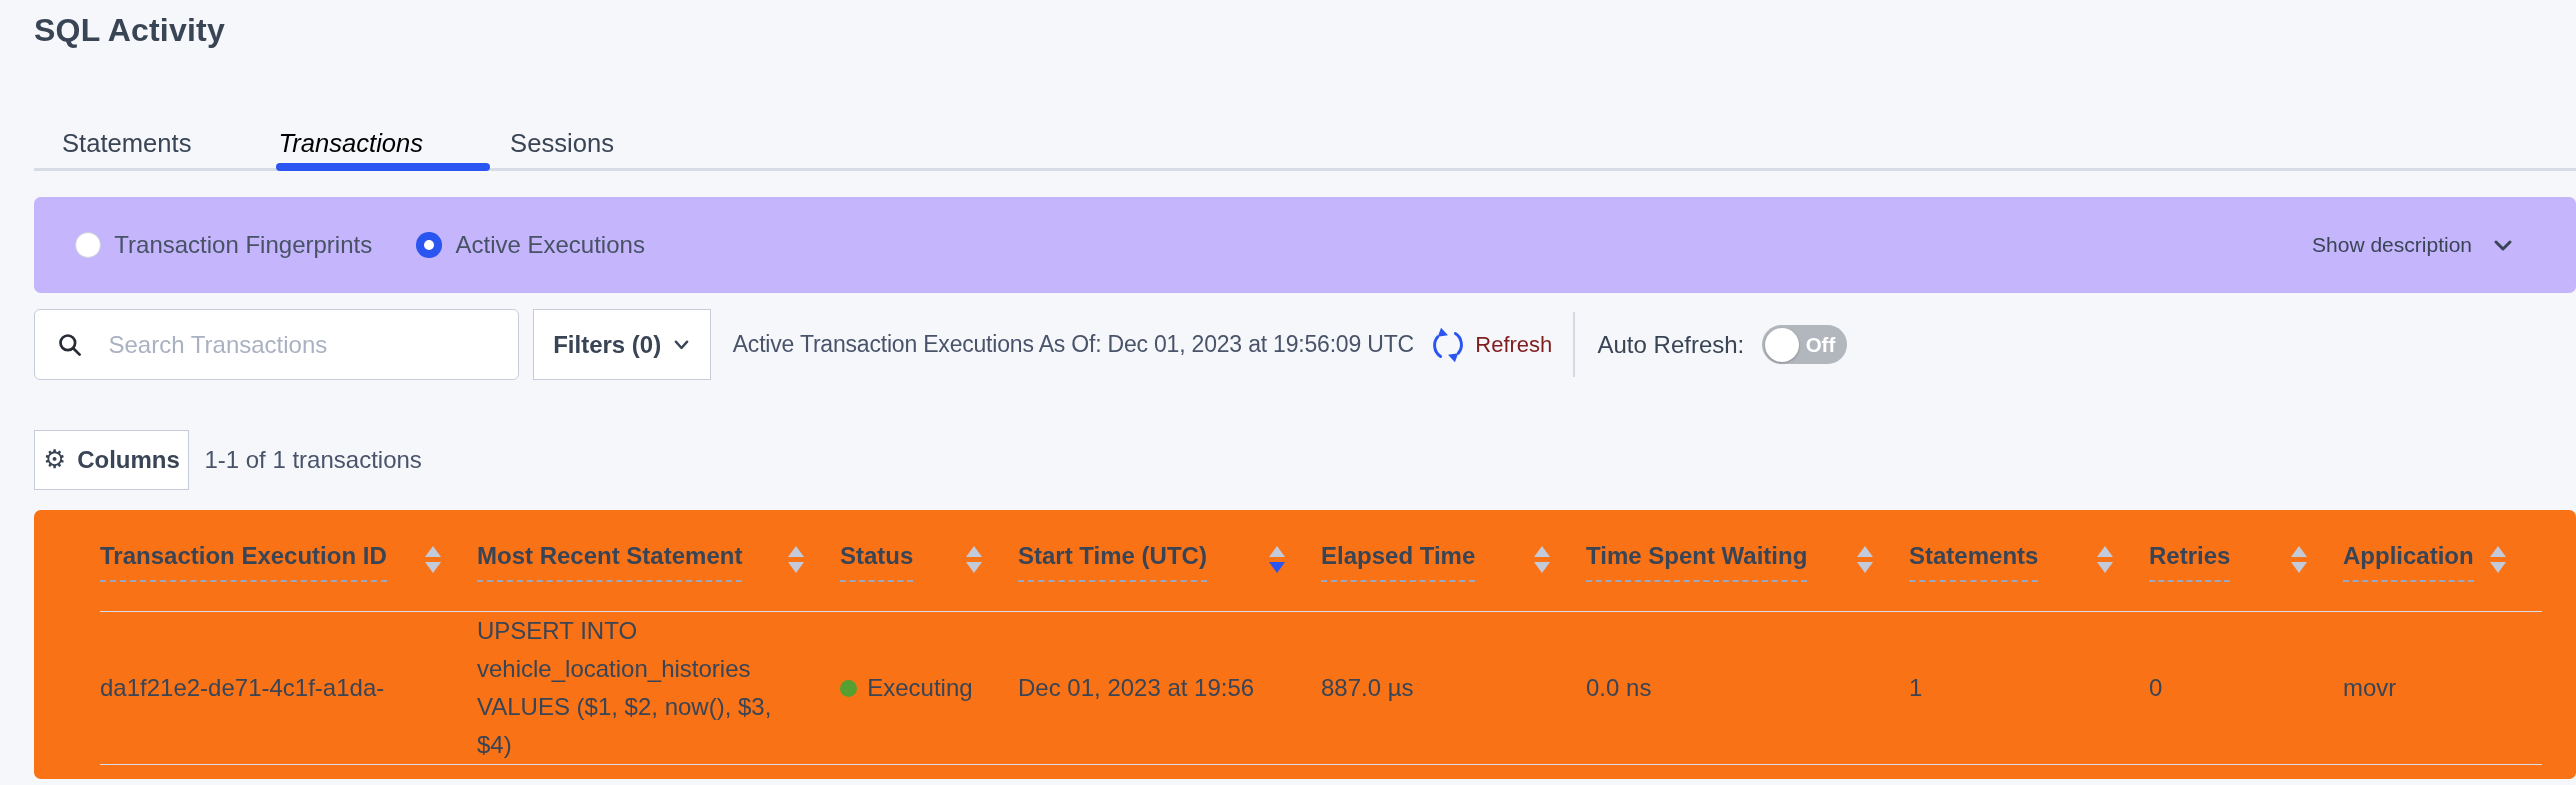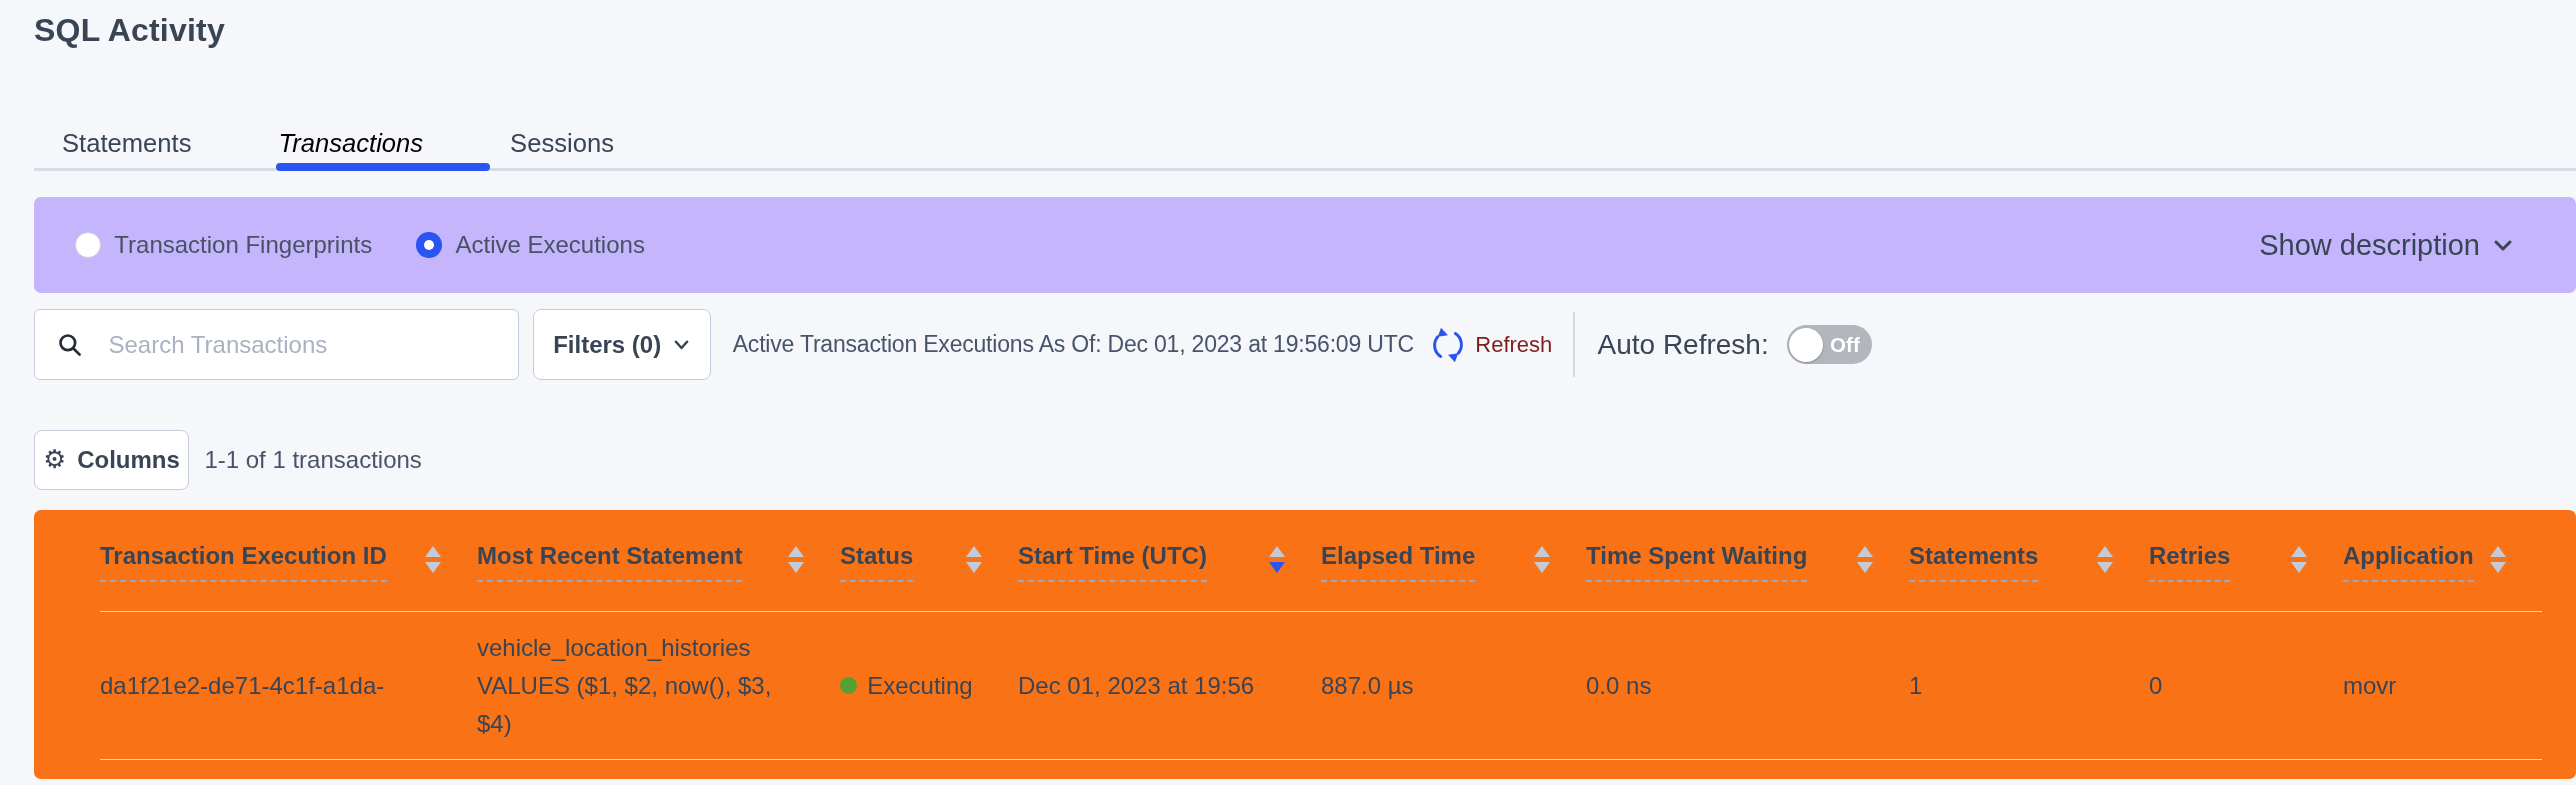--- a/index.html
+++ b/index.html
@@ -25,39 +25,39 @@
   .radio-card {
     position:absolute; left:34px; top:197px; right:0; height:96px;
     background:#c4b5fd; border-radius:6.8px;
     display:flex; align-items:center; padding:0 61px 0 41px;
   }
   .radio-option { display:flex; align-items:center; gap:13.7px; margin-right:44px; cursor:pointer; }
   .radio-option .label { font-size:24px; color:#475264; }
   .radio-circle { width:25.6px; height:25.6px; border-radius:50%; background:#fff; border:1.7px solid #c9cfdc; flex:none; }
   .radio-circle.selected { border:none; background:#2b55f0; position:relative; }
   .radio-circle.selected::after { content:""; position:absolute; inset:7.7px; border-radius:50%; background:#fff; }
-  .show-desc { margin-left:auto; display:flex; align-items:center; gap:11px; font-size:29px; color:#394455; cursor:pointer; }
+  .show-desc { margin-left:auto; display:flex; align-items:center; gap:19px; font-size:21px; color:#394455; cursor:pointer; }
   
   .controls-row { position:absolute; left:34px; top:309px; right:0; height:71px; display:flex; align-items:center; }
   .search-box {
     width:485px; height:71px; background:#fff; border:1.7px solid #c6ccd9; border-radius:6px;
     display:flex; align-items:center; padding-left:20.5px; gap:26px;
   }
   .search-box input { border:none; outline:none; flex:1; font-size:24px; color:#394455; font-family:inherit; background:transparent; min-width:0; }
   .search-box input::placeholder { color:#a9b1c2; }
   .btn {
-    background:#fff; border:1.7px solid #c6ccd9; border-radius:8px;
+    background:#fff; border:1.7px solid #c6ccd9; border-radius:0;
     display:flex; align-items:center; justify-content:center;
     font-size:24px; font-weight:700; color:#394455; font-family:inherit; cursor:pointer;
   }
   .filters-btn { margin-left:13.7px; width:178px; height:71px; gap:12px; }
   .asof { margin-left:22px; font-size:23px; color:#49536a; letter-spacing:-0.2px; }
   .refresh { margin-left:16px; display:flex; align-items:center; gap:9.4px; color:#7f1d1d; font-size:22px; cursor:pointer; }
   .vdivider { margin-left:20.5px; width:1.7px; height:65px; background:#d4d9e3; }
-  .auto-label { margin-left:23px; font-size:28px; color:#394455; }
+  .auto-label { margin-left:23px; font-size:24px; color:#394455; }
   .toggle { margin-left:18px; position:relative; width:85px; height:39px; border-radius:19.6px; background:#b2b6bd; cursor:pointer; flex:none; }
   .toggle .knob { position:absolute; left:2.6px; top:2.6px; width:34px; height:34px; border-radius:50%; background:#fff; box-shadow:0 0.9px 2.6px rgba(0,0,0,.25); }
   .toggle .state { position:absolute; right:12px; top:50%; transform:translateY(-50%); color:#fff; font-size:20.5px; font-weight:600; }
   
   .table-toolbar { position:absolute; left:34px; top:430px; right:0; height:60px; display:flex; align-items:center; }
   .columns-btn { width:155px; height:60px; gap:11px; }
   .gear-glyph { font-family:"DejaVu Sans",sans-serif; font-size:25.6px; font-weight:400; line-height:1; }
   .result-count { margin-left:15.4px; font-size:24px; color:#49536a; }
   
   .table-card {
@@ -239,20 +239,21 @@
             <i class="arr-down"></i>
           </span>
       </div>
     </div>
 
     <div class="trow grid-cols">
       <div class="td id-cell">
         <div>da1f21e2-de71-4c1f-a1da-</div>
       </div>
       <div class="td">
+        <div>UPSERT INTO</div>
         <div>vehicle_location_histories</div>
         <div>VALUES ($1, $2, now(), $3, $4)</div>
       </div>
       <div class="td status-cell">
         <span class="status-dot"></span>
         <span>Executing</span>
       </div>
       <div class="td">Dec 01, 2023 at 19:56</div>
       <div class="td">887.0 µs</div>
       <div class="td">0.0 ns</div>

